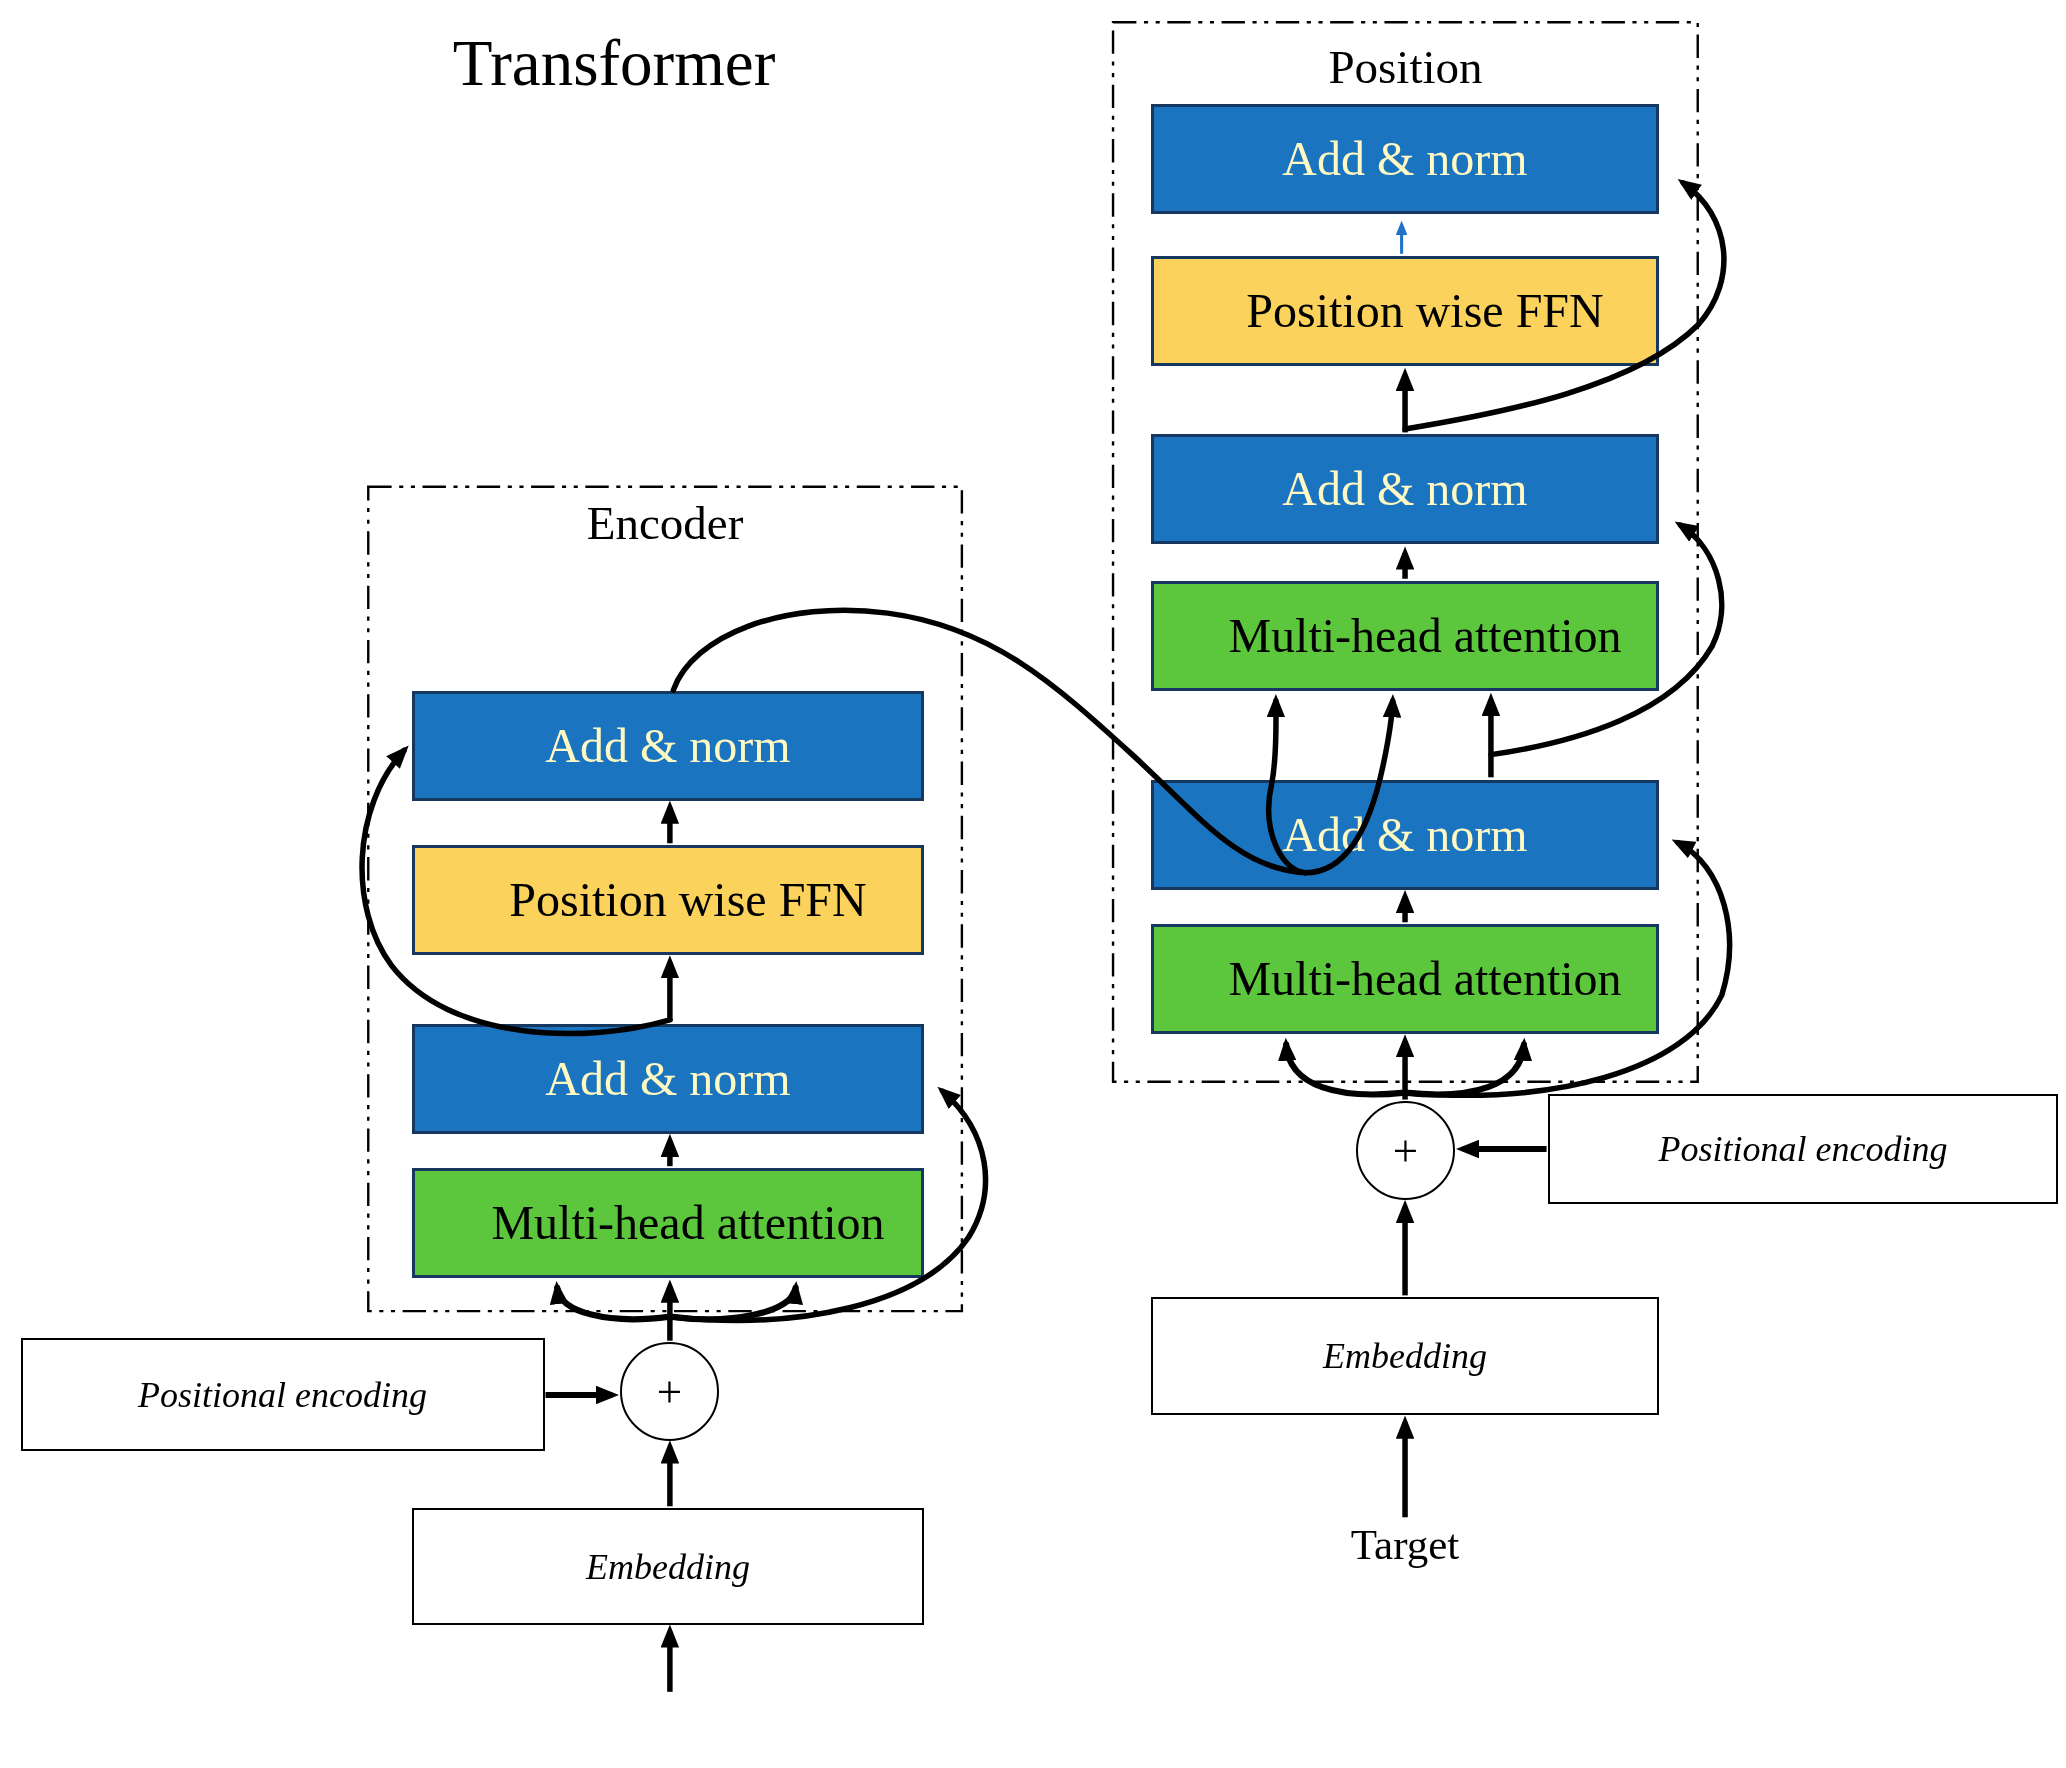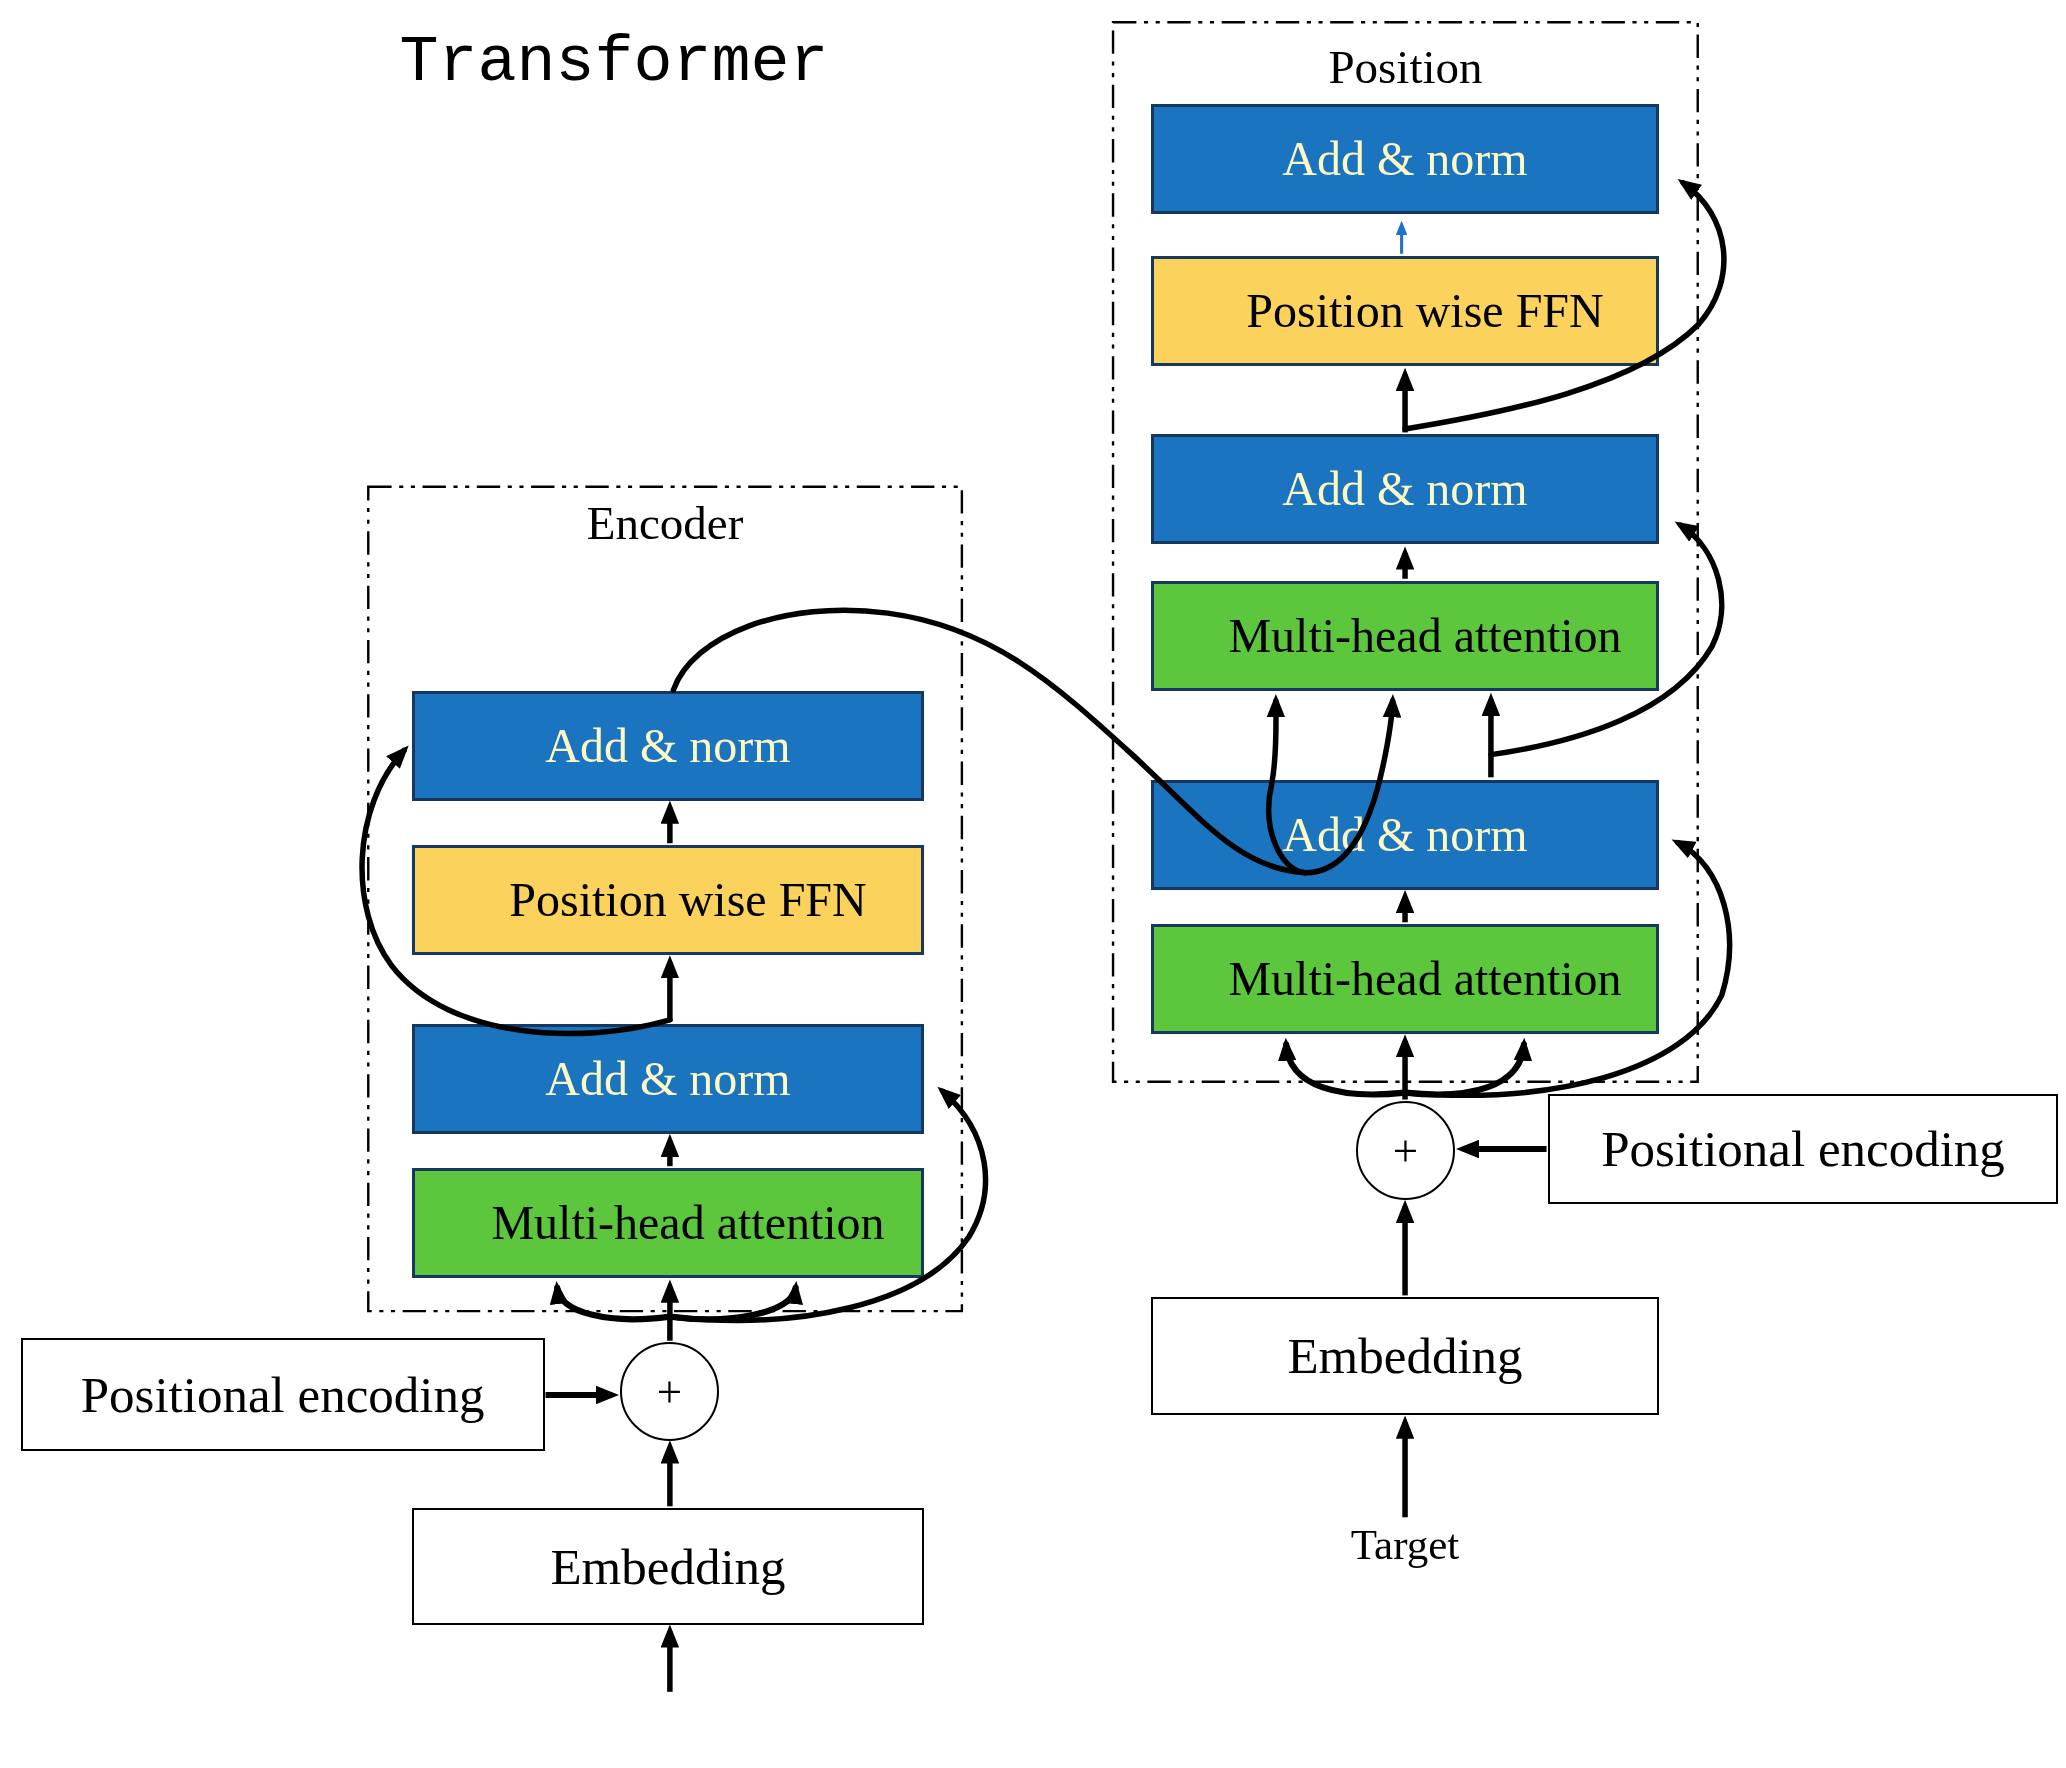--- a/index.html
+++ b/index.html
@@ -21,24 +21,25 @@
     z-index:2;
   }
   .block.dark-text{color:#000000;padding-left:40px;}
   .block.light-text{color:#fef9c3;}
   .whitebox{
     position:absolute;
     display:flex;align-items:center;justify-content:center;
     box-sizing:border-box;
     border:2.7px solid #000000;
     background:#ffffff;
-    font-size:51px;
+    font-size:36px;
     color:#000;
     white-space:nowrap;
     z-index:2;
+    font-style:italic;
   }
   .plus-circle{
     position:absolute;
     box-sizing:border-box;
     border:2.7px solid #000000;
     border-radius:50%;
     background:#ffffff;
     display:flex;align-items:center;justify-content:center;
     font-size:45px;color:#000;
     z-index:2;
@@ -54,21 +55,21 @@
     position:absolute;left:0;top:0;
     z-index:5;
     pointer-events:none;
   }
 </style>
 </head>
 <body>
 
 <div id="canvas">
 
-  <div class="floating-label" style="left:305px;top:26px;width:618px;font-size:65px;font-family:Liberation Mono, monospace;">Transformer</div>
+  <div class="floating-label" style="left:305px;top:26px;width:618px;font-size:65px;">Transformer</div>
 
   <div class="floating-label" style="left:368px;top:496px;width:594px;font-size:47px;">Encoder</div>
 
   <div class="block light-text" style="left: 412px; top: 691px; width: 512px; height: 110px; background-color: rgb(27, 116, 192);">Add &amp; norm</div>
 
   <div class="block dark-text" style="left: 412px; top: 845px; width: 512px; height: 110px; background-color: rgb(251, 211, 92);">Position wise FFN</div>
 
   <div class="block light-text" style="left: 412px; top: 1024px; width: 512px; height: 110px; background-color: rgb(27, 116, 192);">Add &amp; norm</div>
 
   <div class="block dark-text" style="left: 412px; top: 1168px; width: 512px; height: 110px; background-color: rgb(92, 198, 60);">Multi-head attention</div>

